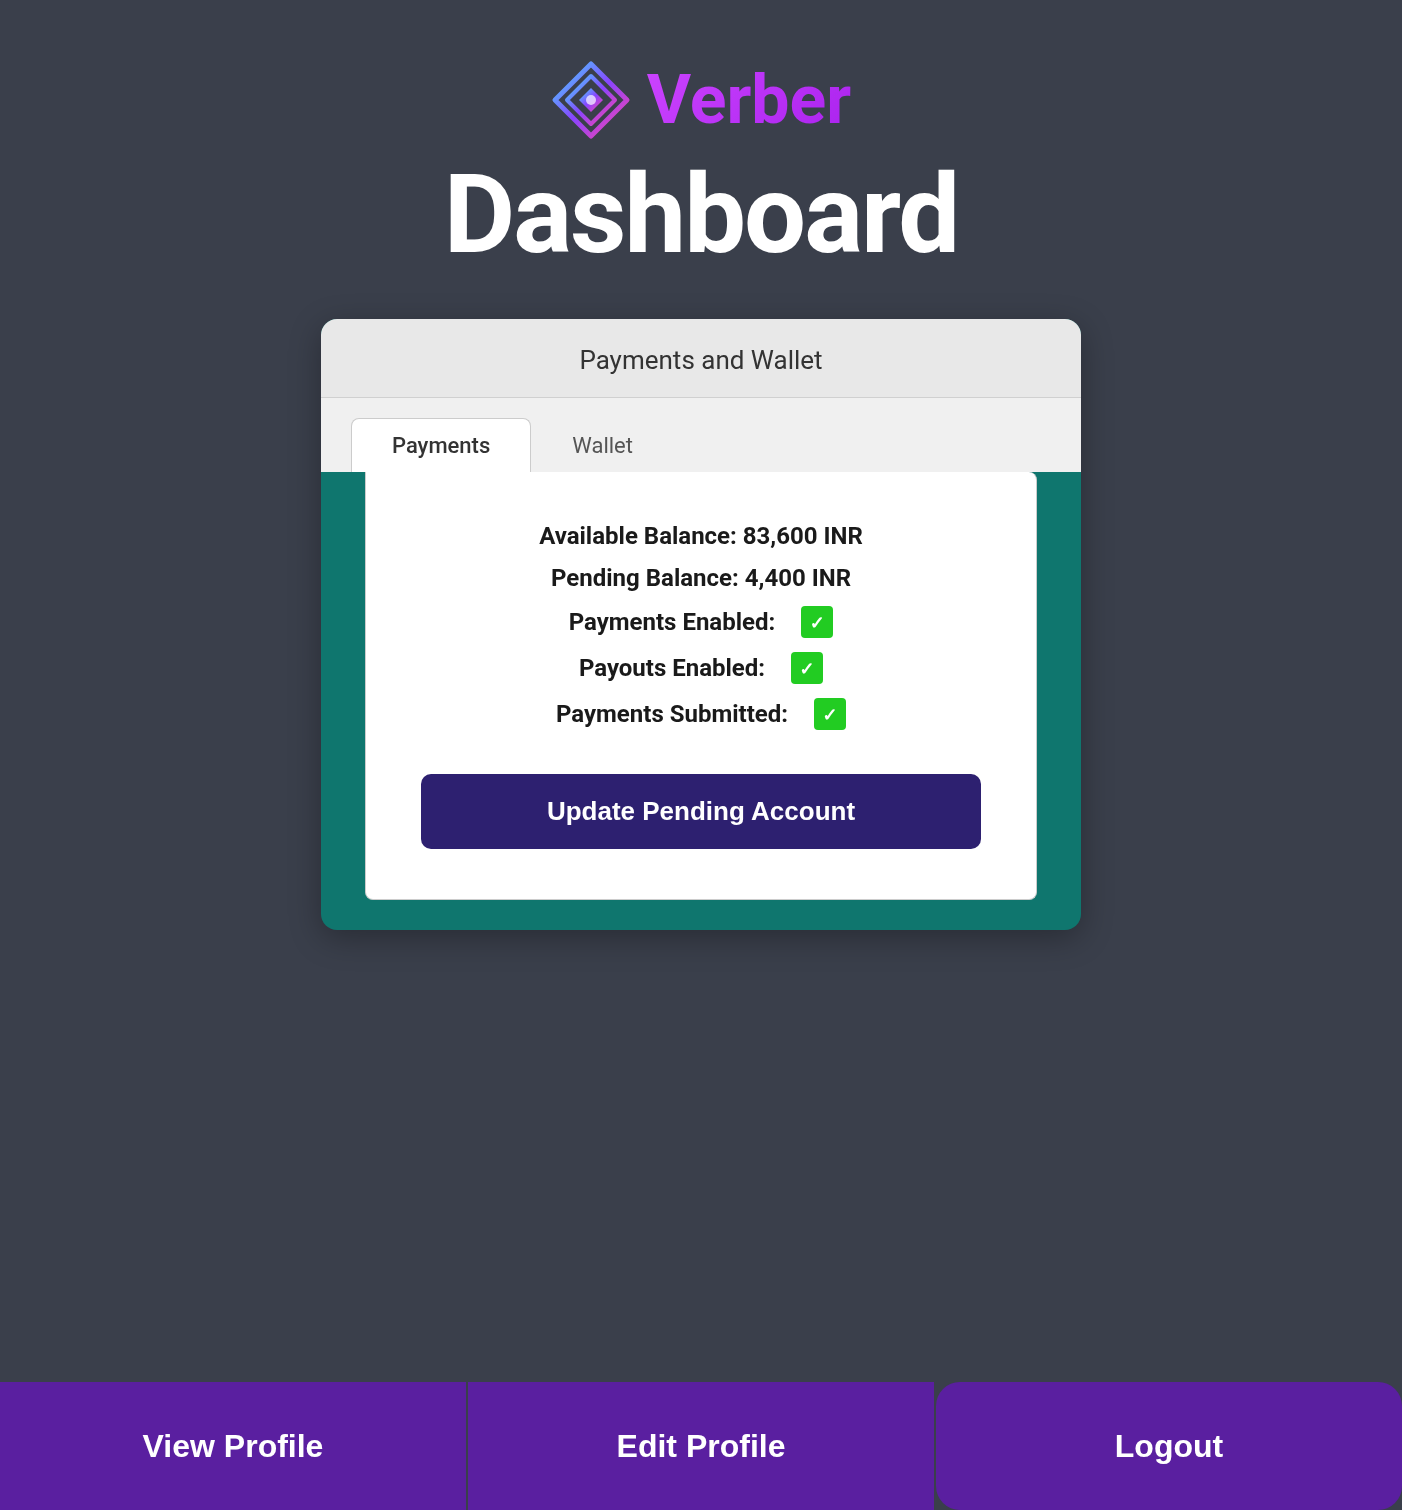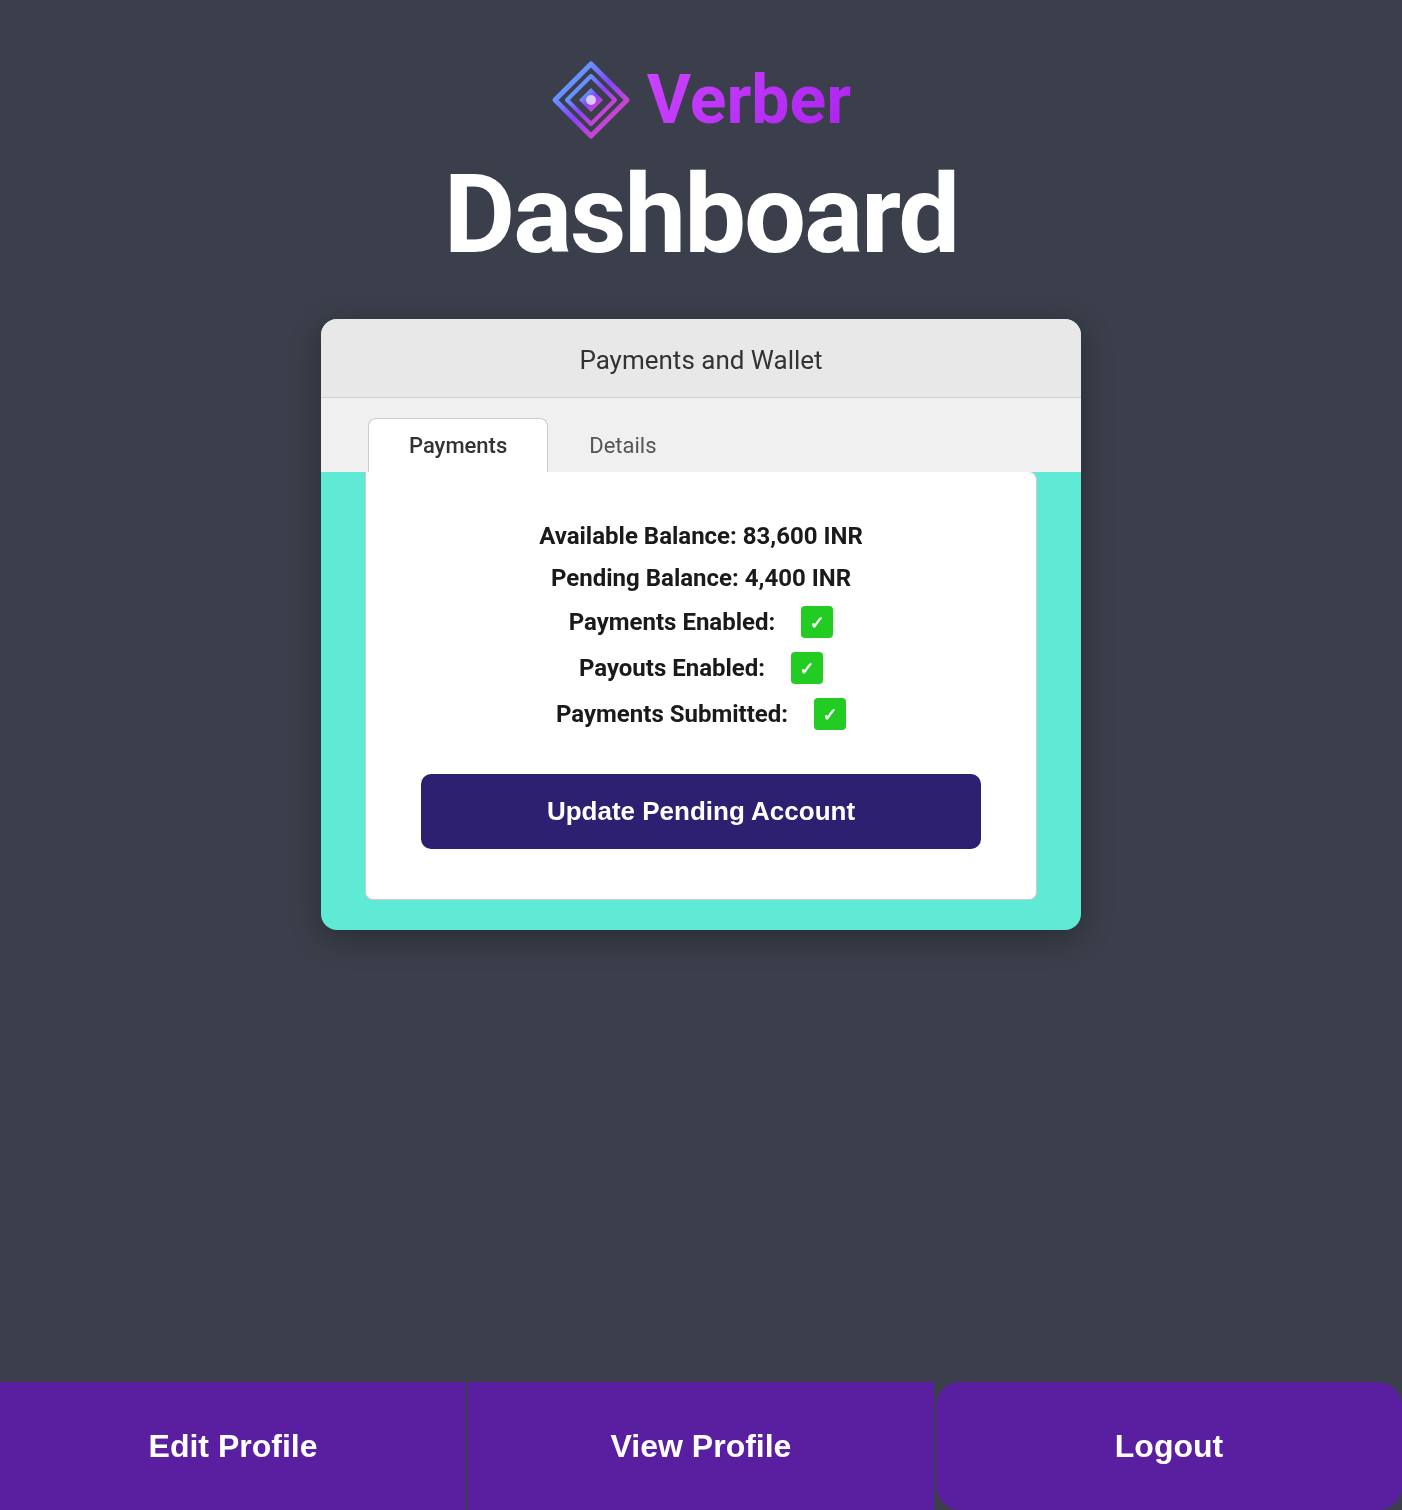--- a/index.html
+++ b/index.html
@@ -48,41 +48,41 @@
 
     .dashboard-title {
       font-size: 110px;
       font-weight: 700;
       color: #ffffff;
       margin-bottom: 40px;
       letter-spacing: -2px;
     }
 
     .card {
-      background: #5eead4;
+      background: #0f766e;
       border-radius: 16px;
       width: 760px;
       padding: 0;
       overflow: hidden;
       box-shadow: 0 8px 32px rgba(0,0,0,0.3);
       margin-bottom: 0;
     }
 
     .card-header {
       background: #e8e8e8;
       text-align: center;
       padding: 26px 0 22px;
       font-size: 26px;
       color: #333;
       border-bottom: 1px solid #d0d0d0;
     }
 
     .tabs-row {
       display: flex;
-      padding: 20px 47px 0;
+      padding: 20px 30px 0;
       gap: 0;
       background: #f0f0f0;
     }
 
     .tab {
       padding: 14px 40px;
       font-size: 22px;
       color: #555;
       cursor: pointer;
       border: 1px solid #ccc;
@@ -229,21 +229,21 @@
 
   <div class="card">
 
     <div class="card-header">Payments and Wallet</div>
 
     <div class="tabs-row">
       <div class="tab active">
         <span>Payments</span>
       </div>
       <div class="tab">
-        <span>Details</span>
+        <span>Wallet</span>
       </div>
     </div>
 
     <div class="tab-content">
 
       <div class="balance-row">Available Balance: 83,600 INR</div>
       <div class="balance-row">Pending Balance: 4,400 INR</div>
 
       <div class="status-row">
         <span>Payments Enabled:</span>
@@ -261,16 +261,16 @@
       </div>
 
       <button class="update-btn">Update Pending Account</button>
 
     </div>
   </div>
 
 </div>
 
 <div class="bottom-bar">
+  <button class="bottom-btn">View Profile</button>
   <button class="bottom-btn">Edit Profile</button>
-  <button class="bottom-btn">View Profile</button>
   <button class="bottom-btn">Logout</button>
 </div>
 
 </body></html>

